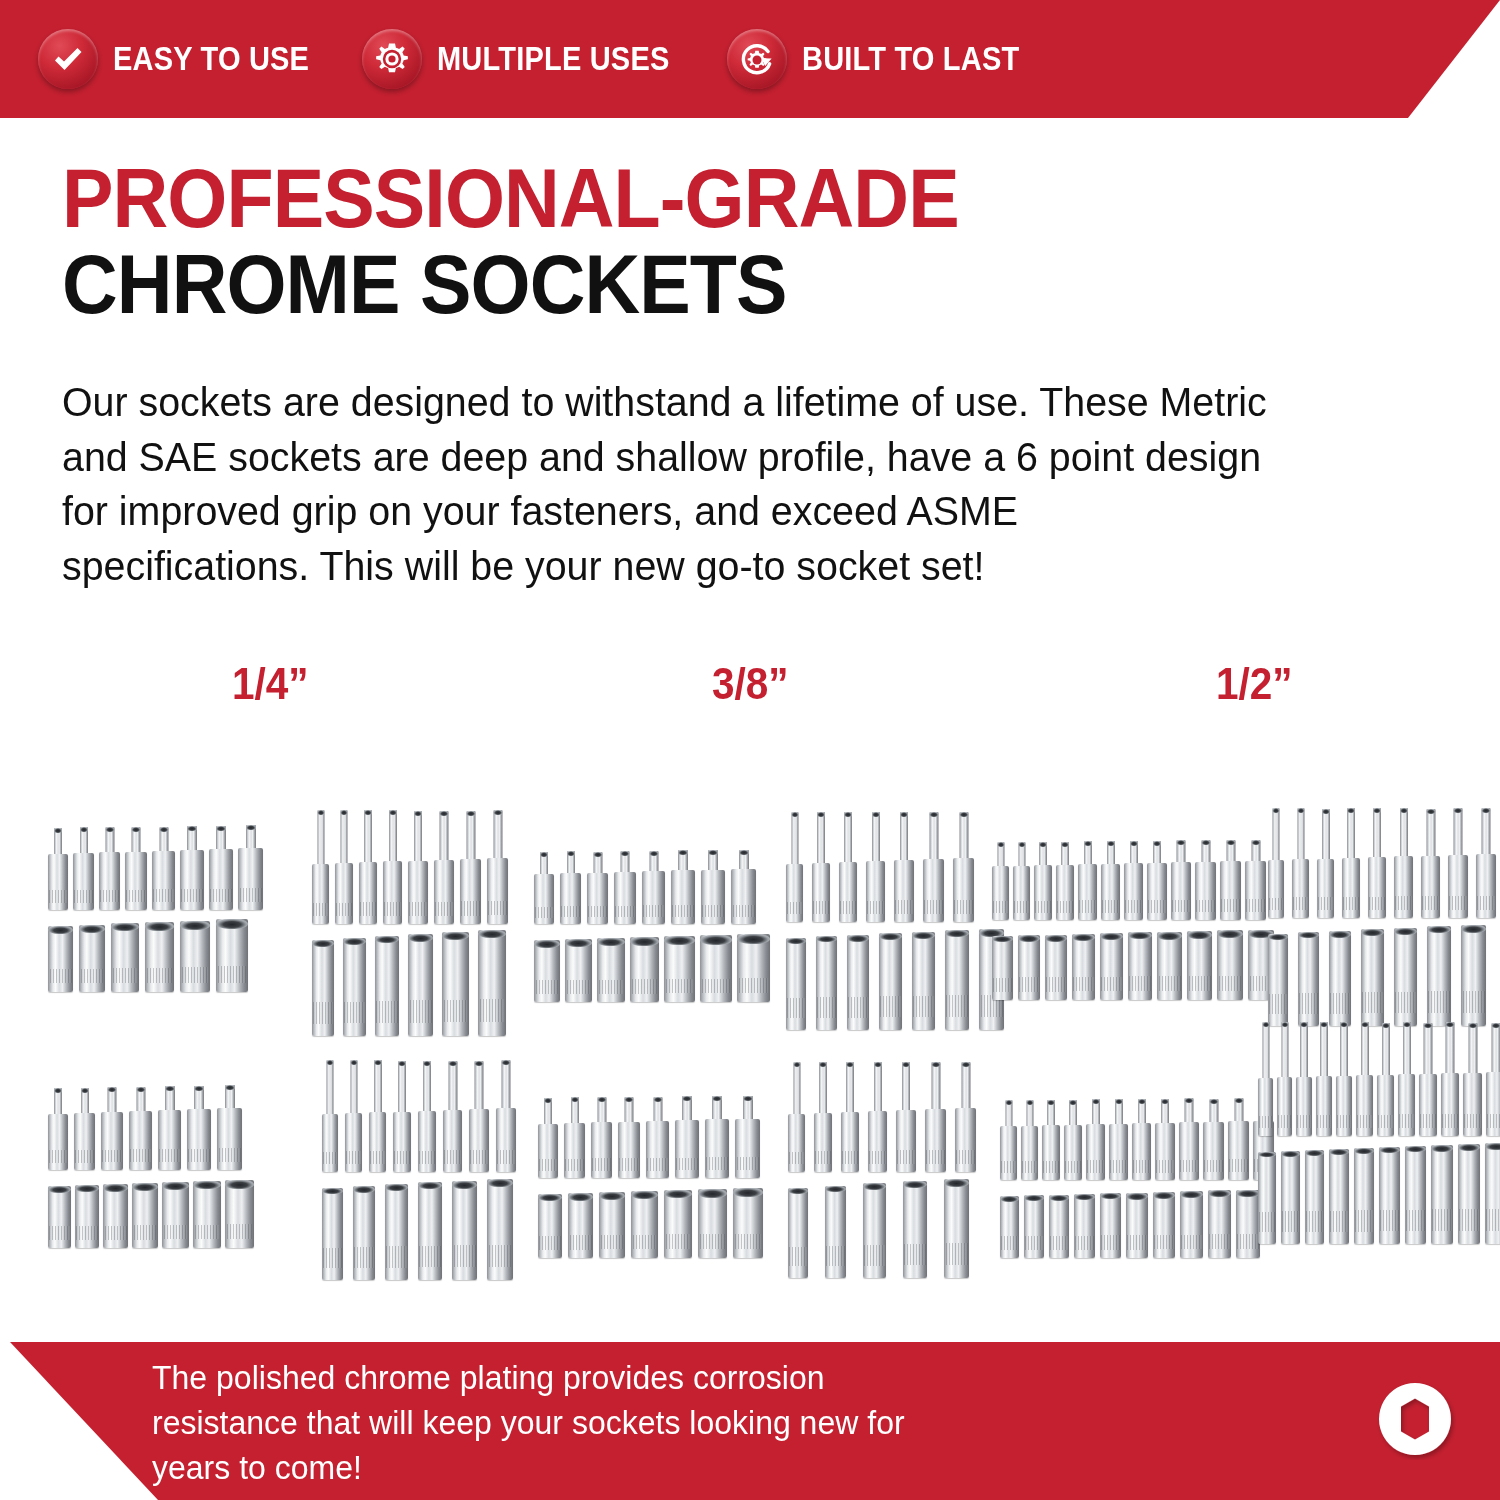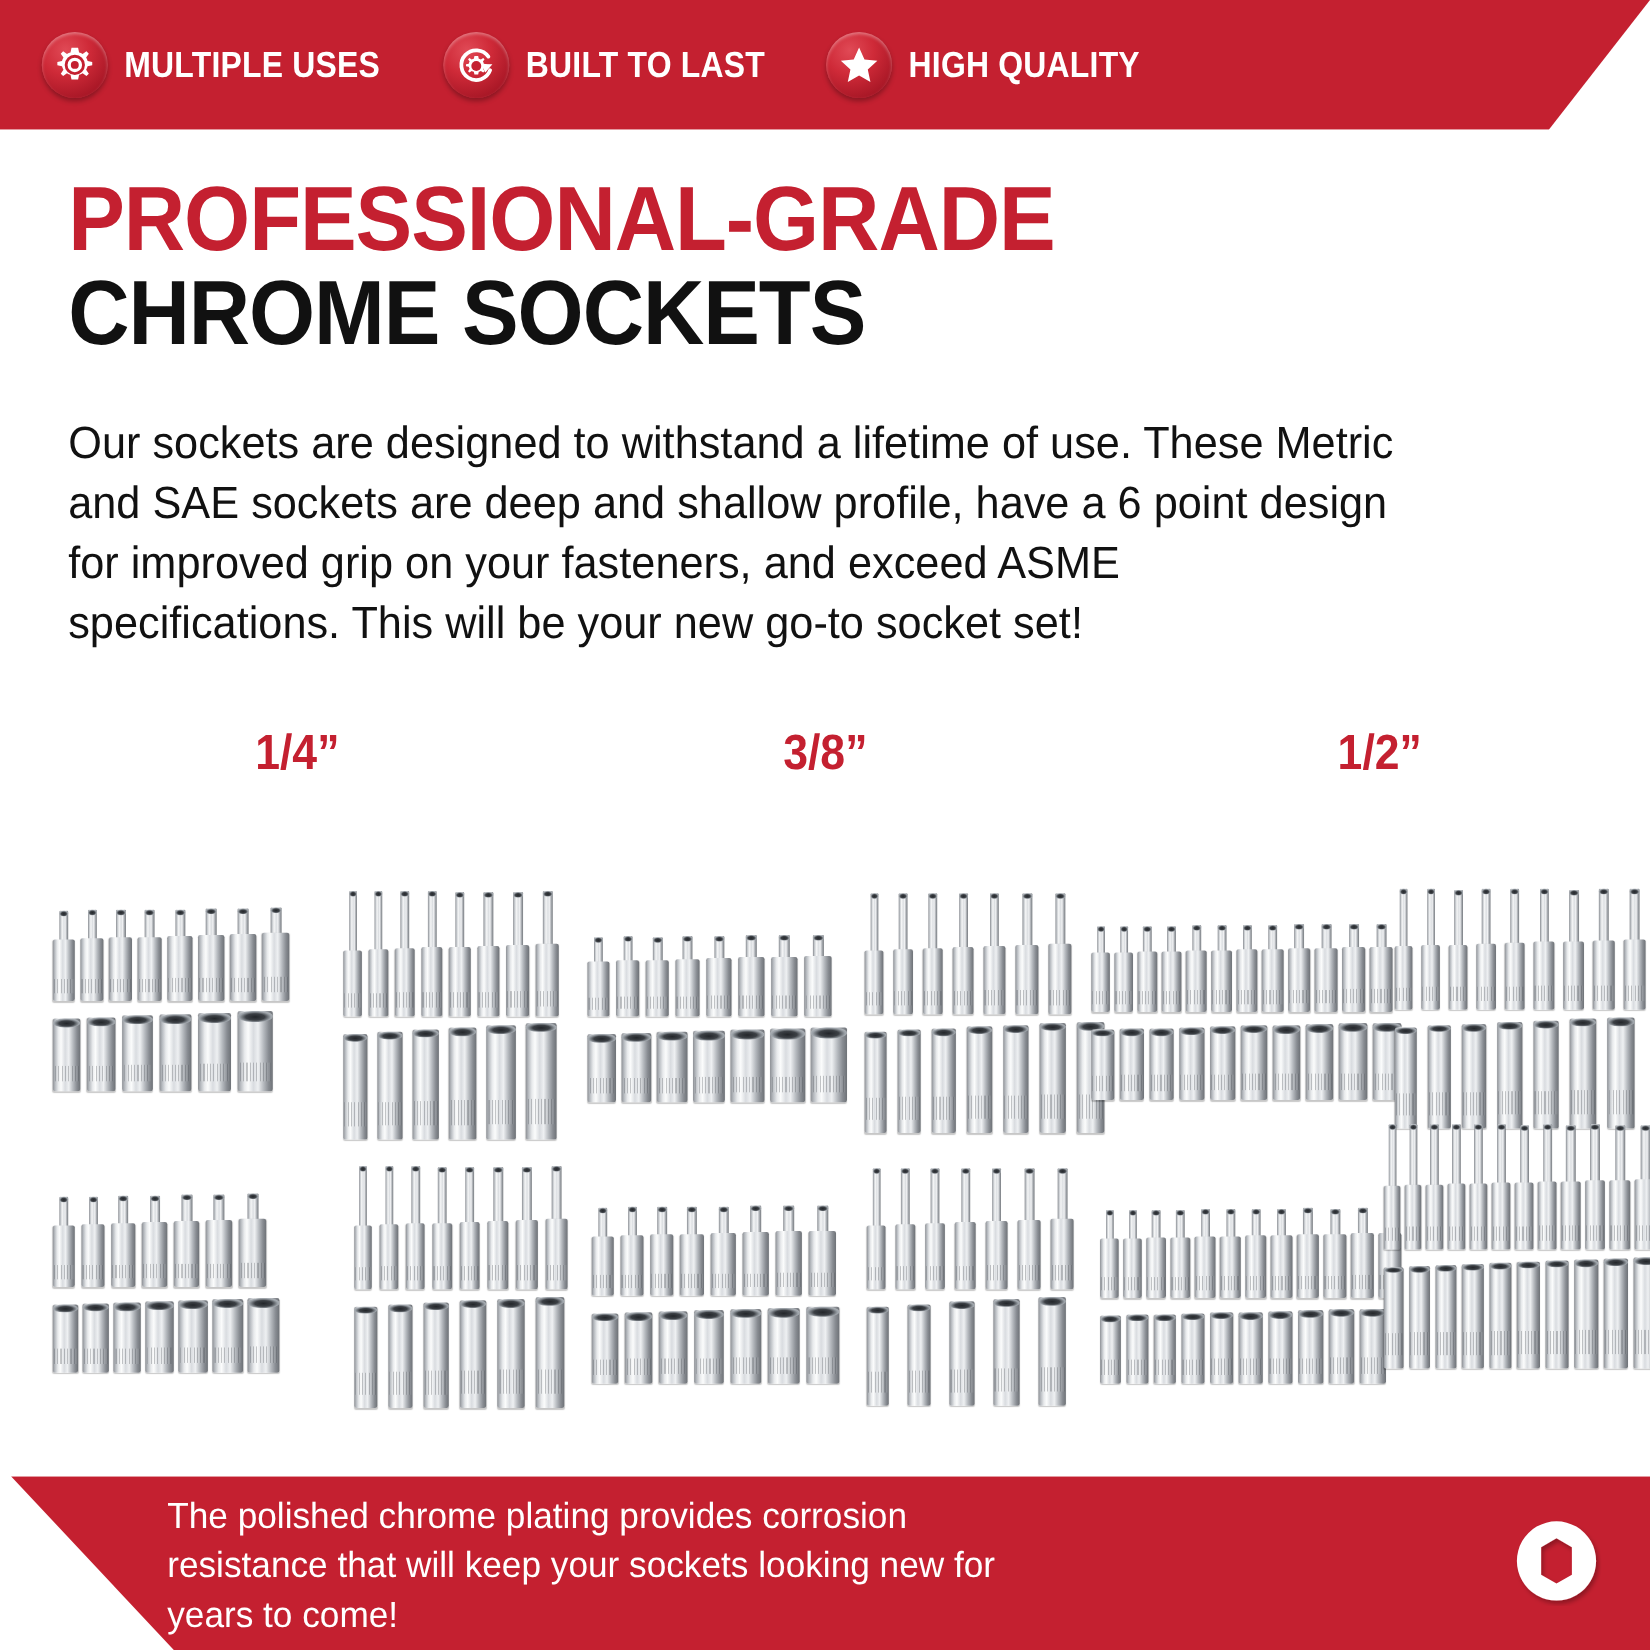--- a/index.html
+++ b/index.html
@@ -112,20 +112,28 @@
     line-height:1; text-shadow:2px 3px 4px rgba(0,0,0,.28);
   }
 </style>
 </head>
 <body>
 
 <div id="top-banner">
     <div class="badge-item">
       <div class="badge-circle">
         <svg width="36" height="36" viewBox="0 0 36 36">
+          <path fill="#fff" d="M5 19.5 L8.5 15.5 L14 20.5 L27.5 7 L31.5 11 L14.5 29 Z"></path>
+        </svg>
+      </div>
+      <div class="badge-text">EASY TO USE</div>
+    </div>
+    <div class="badge-item">
+      <div class="badge-circle">
+        <svg width="36" height="36" viewBox="0 0 36 36">
           <g fill="#fff">
             <path d="M18 2.5 l3 0 .9 4.2 a11.7 11.7 0 0 1 3.2 1.35 l3.5-2.45 2.15 2.15 -2.45 3.5 a11.7 11.7 0 0 1 1.35 3.2 l4.2 .9 0 3 -4.2 .9 a11.7 11.7 0 0 1-1.35 3.2 l2.45 3.5 -2.15 2.15 -3.5-2.45 a11.7 11.7 0 0 1-3.2 1.35 l-.9 4.2 -3 0 -3 0 -.9-4.2 a11.7 11.7 0 0 1-3.2-1.35 l-3.5 2.45 -2.15-2.15 2.45-3.5 a11.7 11.7 0 0 1-1.35-3.2 l-4.2-.9 0-3 4.2-.9 a11.7 11.7 0 0 1 1.35-3.2 l-2.45-3.5 2.15-2.15 3.5 2.45 a11.7 11.7 0 0 1 3.2-1.35 l.9-4.2 z"></path>
             <circle cx="18" cy="18" r="9.2" fill="#C42030"></circle>
             <circle cx="18" cy="18" r="6.6" fill="#fff"></circle>
             <circle cx="18" cy="18" r="3.6" fill="#C42030"></circle>
           </g>
         </svg>
       </div>
       <div class="badge-text">MULTIPLE USES</div>
     </div>
@@ -136,28 +144,20 @@
             <path d="M30 11.5 A13.5 13.5 0 1 0 31.6 23.8"></path>
           </g>
           <path fill="#fff" d="M33.6 18.5 l-6.4 7.4 -4.1-7.8 z"></path>
           <g fill="#fff">
             <path d="M19 10.8 l1.7 0 .55 2.5 a7 7 0 0 1 1.9 .8 l2.1-1.45 1.25 1.25 -1.45 2.1 a7 7 0 0 1 .8 1.9 l2.5 .55 0 1.7 -2.5 .55 a7 7 0 0 1-.8 1.9 l1.45 2.1 -1.25 1.25 -2.1-1.45 a7 7 0 0 1-1.9 .8 l-.55 2.5 -1.7 0 -1.7 0 -.55-2.5 a7 7 0 0 1-1.9-.8 l-2.1 1.45 -1.25-1.25 1.45-2.1 a7 7 0 0 1-.8-1.9 l-2.5-.55 0-1.7 2.5-.55 a7 7 0 0 1 .8-1.9 l-1.45-2.1 1.25-1.25 2.1 1.45 a7 7 0 0 1 1.9-.8 l.55-2.5 z"></path>
             <circle cx="19" cy="20" r="4.5" fill="#C42030"></circle>
           </g>
         </svg>
       </div>
       <div class="badge-text">BUILT TO LAST</div>
-    </div>
-    <div class="badge-item">
-      <div class="badge-circle">
-        <svg width="38" height="38" viewBox="0 0 38 38">
-          <path fill="#fff" d="M19 3.2 L23.9 14 L35.6 15.2 L26.9 23.1 L29.3 34.6 L19 28.7 L8.7 34.6 L11.1 23.1 L2.4 15.2 L14.1 14 Z"></path>
-        </svg>
-      </div>
-      <div class="badge-text">HIGH QUALITY</div>
     </div>
   </div>
 
 <div id="headline-block">
   <div class="headline-line1">PROFESSIONAL-GRADE</div>
   <div class="headline-line2">CHROME SOCKETS</div>
 </div>
 
 <div id="body-copy">Our sockets are designed to withstand a lifetime of use. These Metric and SAE sockets are deep and shallow profile, have a 6 point design for improved grip on your fasteners, and exceed ASME specifications. This will be your new go-to socket set!</div>
 

